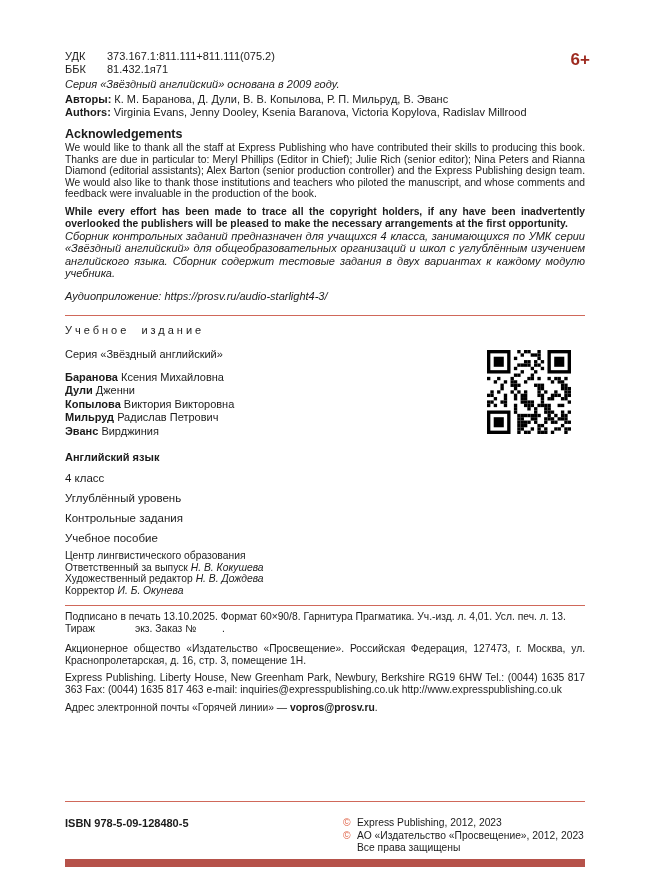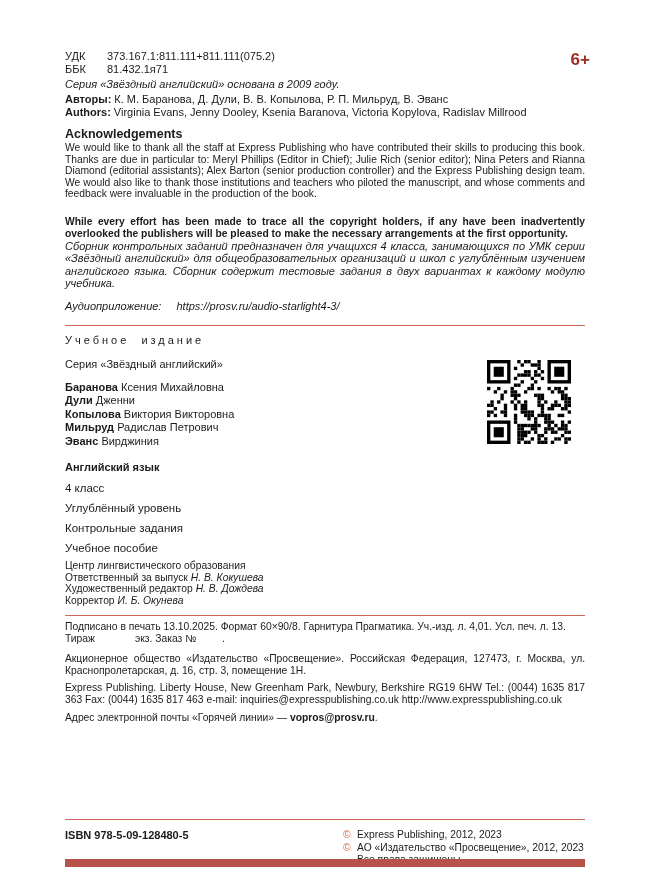--- a/index.html
+++ b/index.html
@@ -27,25 +27,25 @@
 
   .series-note { margin-top:2px; font-size:11px; line-height:13px; }
   .authors-line { margin-top:0; font-size:11px; line-height:13px; }
   .authors-block { margin-top:2px; }
   .lbl { font-weight:bold; margin-right:3px; }
 
   .ack-title { margin-top:8px; font-size:12.5px; line-height:15px; font-weight:bold; }
   .ack-subtitle { font-size:10.5px; line-height:13px; font-weight:bold; }
   .ack-body { font-size:10.3px; line-height:11.5px; }
   .colour-line { margin-top:4px; font-size:10.3px; line-height:12px; }
-  .disclaimer { margin-top:16px; font-size:10.3px; line-height:12px; font-weight:bold; }
+  .disclaimer { margin-top:6px; font-size:10.3px; line-height:12px; font-weight:bold; }
 
   .annotation { margin-top:0; font-size:11px; line-height:12.5px; font-style:italic; }
   .audio-line { margin-top:10px; font-size:11px; line-height:13px; font-style:italic; }
-  .audio-line a { color:#1b1b1b; text-decoration:none;margin-left:12px; }
+  .audio-line a { color:#1b1b1b; text-decoration:none; }
 
   .rule { border:none; border-top:1px solid #d0685a; height:0; }
   .rule-1 { margin-top:12px; }
   .rule-2 { margin-top:9px; }
 
   .edition { position:relative; }
   .uchebnoe { margin-top:8px; font-size:11px; line-height:13px; letter-spacing:3px; word-spacing:6px; }
   .series2 { margin-top:11px; font-size:11px; line-height:13px; }
   .author-list { margin-top:10px; }
   .author-line { font-size:11px; line-height:13.5px; }
@@ -58,22 +58,22 @@
   .credit-name { font-style:italic; margin-left:3px; }
 
   .print-block { margin-top:5px; }
   .print-line { font-size:10.3px; line-height:12px; }
   .pub-ru { margin-top:8px; font-size:10.3px; line-height:11.5px; }
   .pub-en { margin-top:6px; font-size:10.3px; line-height:11.5px; }
   .hotline { margin-top:7px; font-size:10.3px; line-height:12px; }
   .hotline .email { font-weight:bold; }
 
   .footer {
-    position:absolute; left:65px; right:65px; bottom:10px;
-    border-top:1px solid #d0685a; padding-top:9px;
+    position:absolute; left:65px; right:65px; bottom:22px;
+    border-top:1px solid #d0685a; padding-top:15px;
     display:flex; justify-content:space-between; align-items:flex-start;
   }
   .isbn { font-size:11px; font-weight:bold; line-height:13px; }
   .copyrights { width:242px; }
   .copy-line { display:flex; font-size:10.3px; line-height:12.6px; }
   .copy-sym { width:14px; flex:0 0 14px; color:#e0654a; }
 
   .bottom-bar {
     position:absolute; left:65px; right:65px; bottom:10px; height:8px;
     background:#b6524a;

